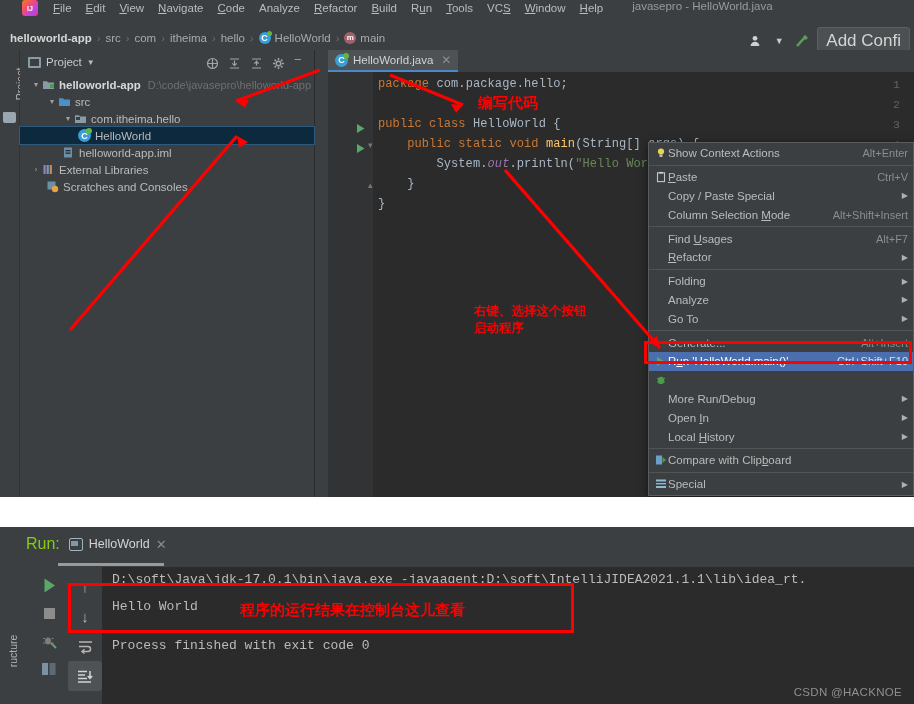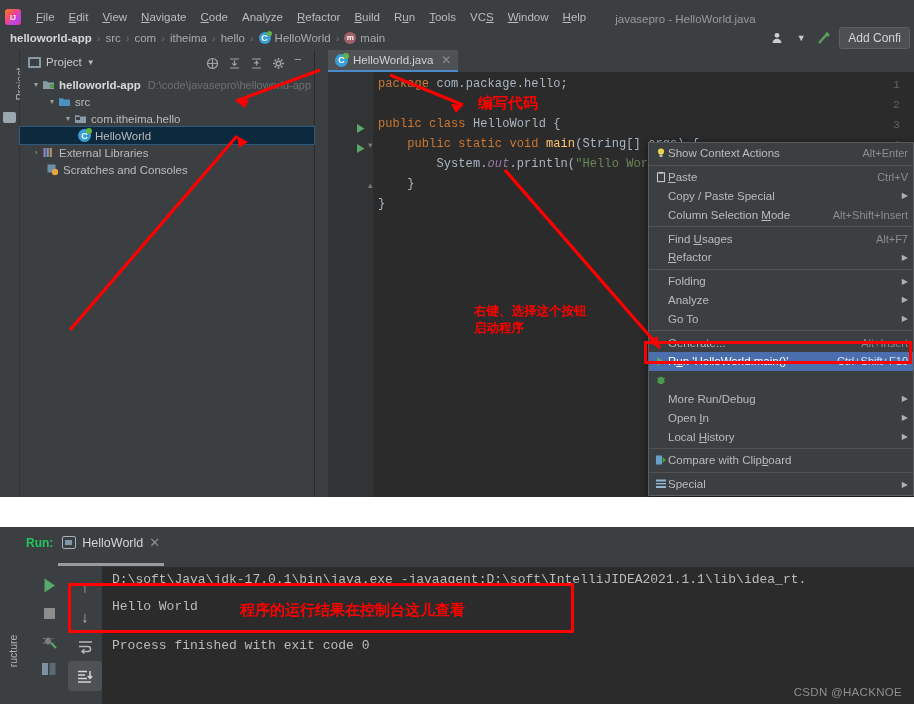--- a/index.html
+++ b/index.html
@@ -13,21 +13,21 @@
 
   
   .ide-window {
     position: absolute; left: 0; top: 0; width: 914px; height: 497px;
     background: #3c3f41; color: #bbbbbb; overflow: hidden;
   }
 
   
   .menubar {
     position: absolute; left: 0; top: 0; width: 914px; height: 25px;
-    background: #3c3f41; display: flex; align-items: flex-end; padding-left: 5px;
+    background: #3c3f41; display: flex; align-items: flex-start; padding-left: 22px;
   }
   .ij-logo {
     width: 16px; height: 16px; border-radius: 3px; margin-right: 8px;
     background: linear-gradient(135deg,#f97a12 0%, #ed458a 45%, #b345f1 75%, #fe315d 100%);
     position: relative; flex: none;
   }
   .ij-logo::after {
     content: "IJ"; position: absolute; inset: 0; color: #fff; font-size: 7px;
     display: flex; align-items: center; justify-content: center; font-weight: bold;
   }
@@ -44,21 +44,21 @@
   }
   .crumb { font-size: 11.5px; color: #a9a9a9; white-space: nowrap; display: flex; align-items: center; }
   .crumb.bold { color: #d6d6d6; font-weight: bold; }
   .crumb-sep { color: #6e6e6e; font-size: 11px; margin: 0 5px; }
   .crumb-ico { width: 12px; height: 12px; margin-right: 4px; flex: none; }
 
   .navbar-right { position: absolute; right: 4px; top: 27px; display: flex; align-items: center; gap: 7px; }
   .tb-icon { width: 16px; height: 16px; display: flex; align-items: center; justify-content: center; }
   .add-config {
     background: #4c5052; border: 1px solid #5e6060; border-radius: 3px;
-    font-size: 12px; color: #d4d4d4; padding: 3px 8px; white-space: nowrap;
+    font-size: 17px; color: #d4d4d4; padding: 3px 8px; white-space: nowrap;
   }
 
   
   .left-strip {
     position: absolute; left: 0; top: 50px; width: 20px; height: 447px;
     background: #3c3f41; border-right: 1px solid #323232;
   }
   .vtab {
     position: absolute; left: -10px; top: 28px; width: 60px; font-size: 10.5px;
     color: #b4b4b4; transform: rotate(-90deg); transform-origin: center;
@@ -168,21 +168,21 @@
     background: #3c3f41; overflow: hidden;
   }
   .run-left-strip {
     position: absolute; left: 0; top: 0; width: 26px; height: 177px; background: #3c3f41;
   }
   .vtab2 {
     position: absolute; left: -18px; top: 118px; width: 62px; font-size: 10.5px; color: #b4b4b4;
     transform: rotate(-90deg); white-space: nowrap; text-align: center;
   }
   .run-header { position: absolute; left: 26px; top: 8px; display: flex; align-items: center; gap: 9px; }
-  .run-label { font-size: 12px; color: #22c55e; font-weight: bold; }
+  .run-label { font-size: 16px; color: #84cc16; }
   .run-tab { display: flex; align-items: center; gap: 6px; font-size: 12.5px; color: #d4d4d4; }
   .run-tab-ico {
     width: 14px; height: 13px; border: 1.6px solid #9fb3c0; border-radius: 2px; position: relative;
   }
   .run-tab-ico::after {
     content:""; position: absolute; left: 1.5px; top: 2.5px; width: 7px; height: 5px; background: #7f98a8;
   }
   .run-tab .x { color: #8c8c8c; font-size: 13px; }
   .run-underline { position: absolute; left: 58px; top: 36px; width: 106px; height: 2.5px; background: #9a9a9a; }
 
@@ -348,20 +348,30 @@
           <span class="tlabel">com.itheima.hello</span>
         </div>
 
         <div class="tnode sel" style="padding-left:58px;">
           <span class="class-ico tico">
               <span class="dot"></span>
             </span>
           <span class="tlabel">HelloWorld</span>
         </div>
 
+        <div class="tnode" style="padding-left:42px;">
+          <span class="tico">
+            <svg width="13" height="13" viewBox="0 0 13 13">
+                <rect x="2" y="1.5" width="8" height="10" fill="#6a8fa8"></rect>
+                <rect x="3.5" y="4" width="5" height="1.3" fill="#2b2b2b"></rect>
+                <rect x="3.5" y="6.5" width="5" height="1.3" fill="#2b2b2b"></rect>
+              </svg>
+          </span>
+          <span class="tlabel">helloworld-app.iml</span>
+        </div>
 
         <div class="tnode" style="padding-left:10px;">
           <span class="chev">›</span>
           <span class="tico">
             <svg width="13" height="13" viewBox="0 0 13 13">
                 <rect x="1.5" y="2" width="2.2" height="9" fill="#9b7bbb"></rect>
                 <rect x="4.6" y="2" width="2.2" height="9" fill="#6aa0c8"></rect>
                 <rect x="7.7" y="2" width="2.2" height="9" fill="#c88a5a"></rect>
               </svg>
           </span>

